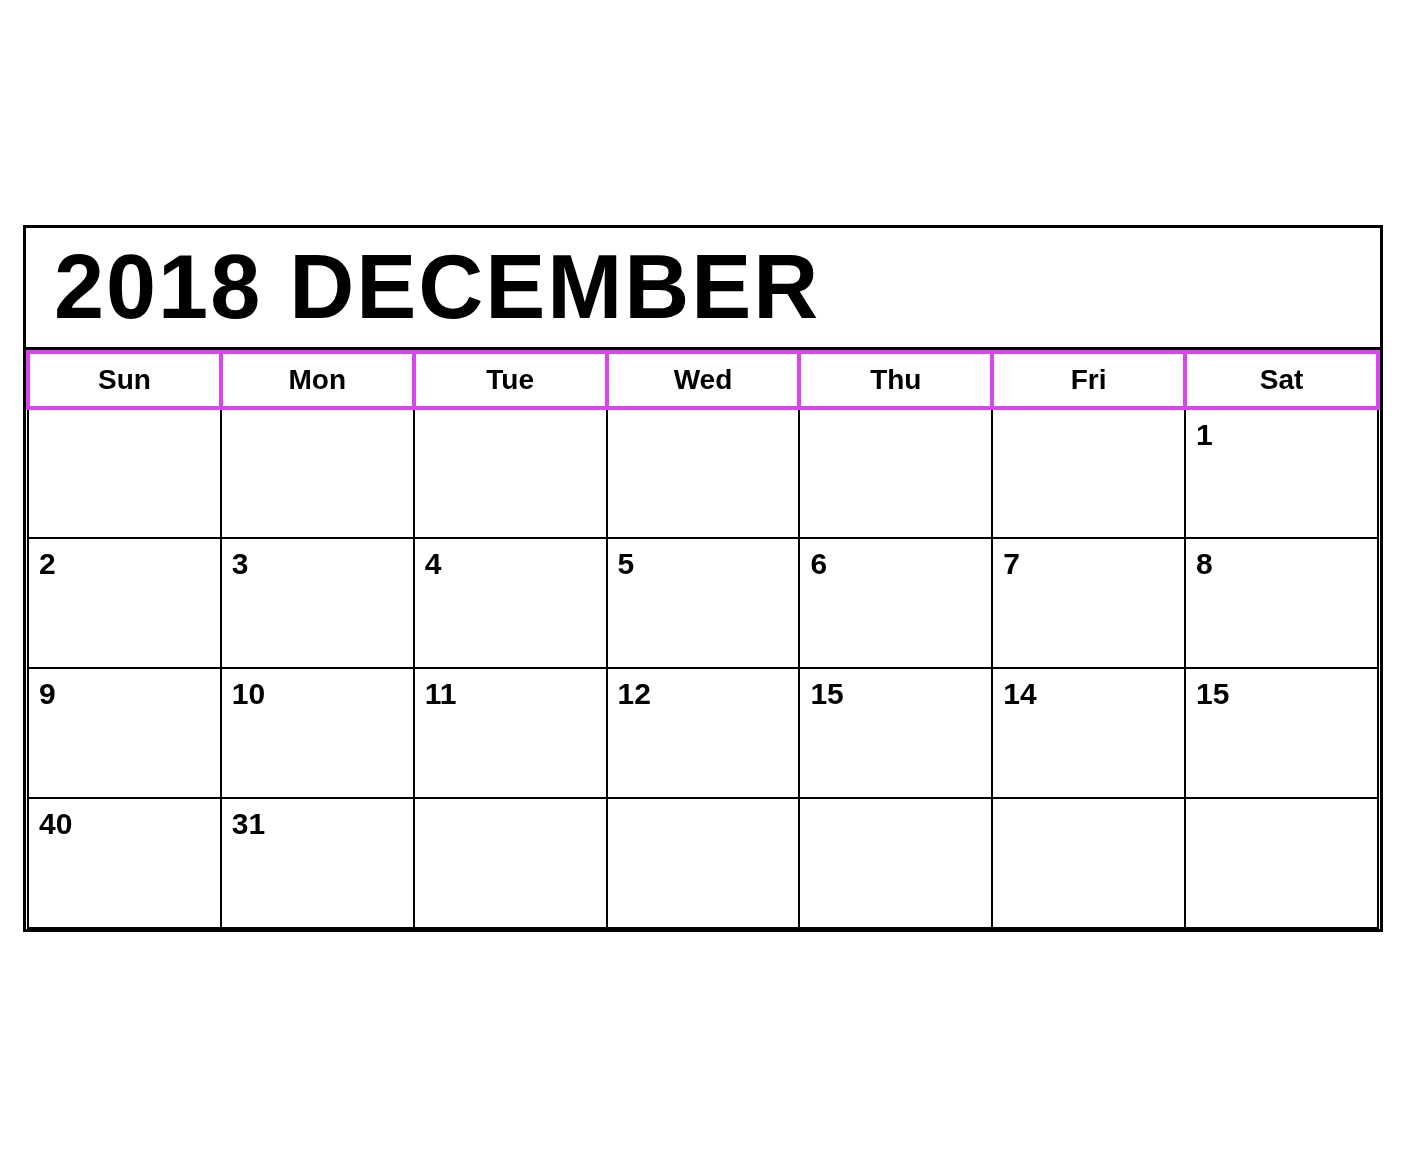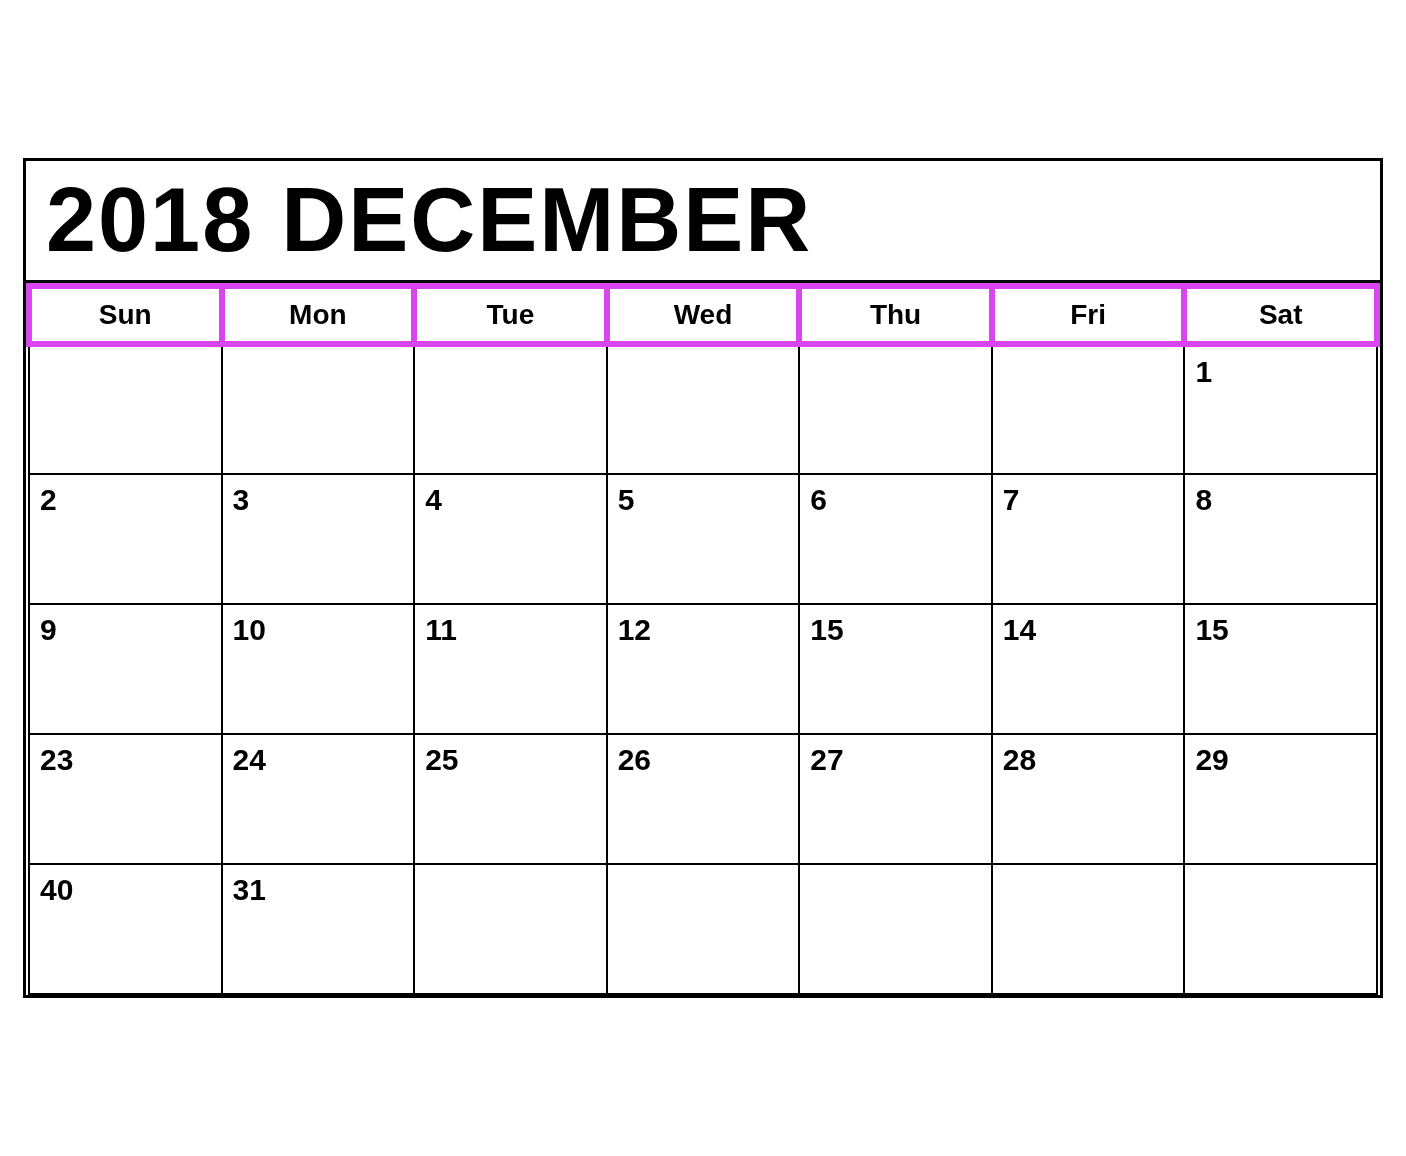--- a/index.html
+++ b/index.html
@@ -22,33 +22,33 @@
       width: 1360px;
       border: 3px solid #000;
       background: #fff;
     }
 
     .calendar-title {
       text-align: left;
       font-size: 90px;
       font-weight: 900;
       font-family: Arial Black, Arial, sans-serif;
-      padding: 10px 20px;
+      padding: 10px 28px;
       border-bottom: 3px solid #000;
       line-height: 1.1;
       letter-spacing: 2px;
     }
 
     .calendar-grid {
       width: 100%;
       border-collapse: collapse;
     }
 
     .calendar-grid th {
-      border: 6px solid #d946ef;
+      border: 4px solid #d946ef;
       text-align: center;
       font-size: 28px;
       font-weight: bold;
       padding: 10px 0;
       width: calc(100% / 7);
     }
 
     .calendar-grid td {
       border: 2px solid #000;
       width: calc(100% / 7);
@@ -117,29 +117,20 @@
         <tr>
           <td>9</td>
           <td>10</td>
           <td>11</td>
           <td>12</td>
           <td>15</td>
           <td>14</td>
           <td>15</td>
         </tr>
         <tr>
-          <td>23</td>
-          <td>24</td>
-          <td>25</td>
-          <td>26</td>
-          <td>27</td>
-          <td>28</td>
-          <td>29</td>
-        </tr>
-        <tr>
           <td>40</td>
           <td>31</td>
           <td class="empty"></td>
           <td class="empty"></td>
           <td class="empty"></td>
           <td class="empty"></td>
           <td class="empty"></td>
         </tr>
       </tbody>
   </table>

